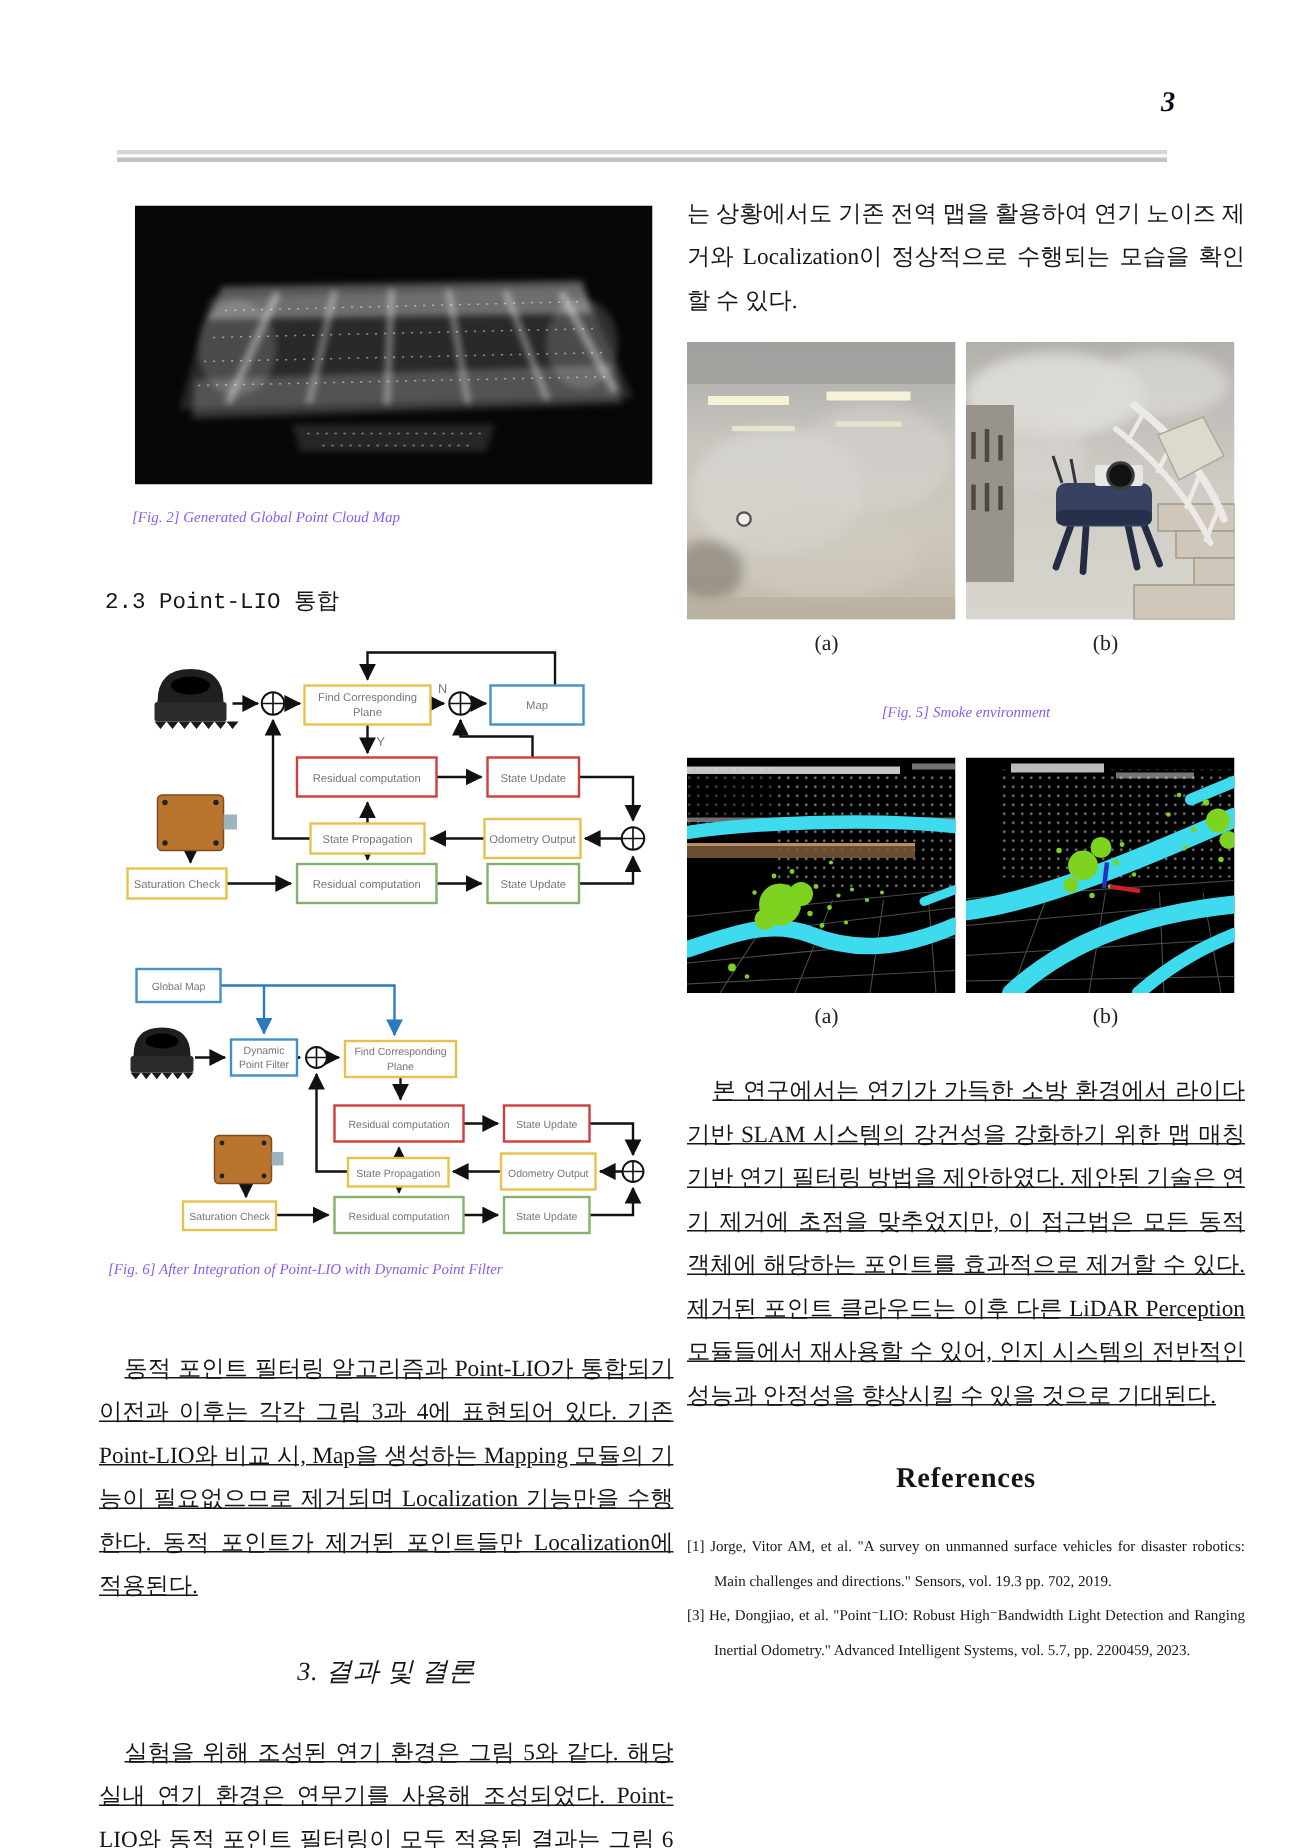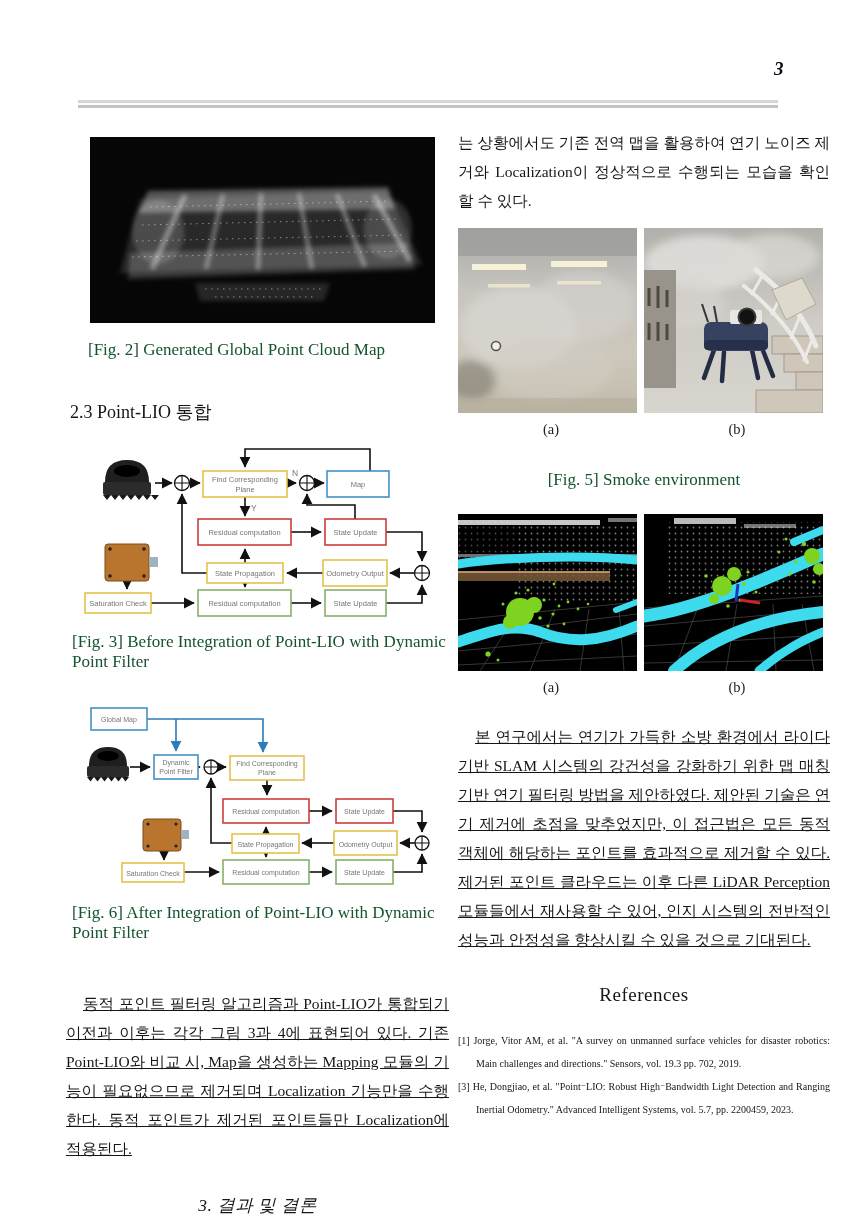--- a/index.html
+++ b/index.html
@@ -10,25 +10,25 @@
   .page-number{position:absolute;top:58px;left:774px;font-size:19px;font-weight:bold;font-style:italic;color:#0c0c18;}
   .top-rule{position:absolute;left:78px;top:100px;width:700px;}
   .top-rule .l1{height:3px;background:#d6d6d6;}
   .top-rule .l2{height:2px;background:#fbfbfb;}
   .top-rule .l3{height:3px;background:#c3c3c3;}
   .col{position:absolute;top:128px;}
   .col-left{left:66px;width:383px;}
   .col-right{left:458px;width:372px;}
   .body-text{font-size:15.5px;line-height:29px;text-align:justify;margin:0;}
   .indent{text-indent:17px;text-decoration:underline;}
-  .caption{font-size:17px;color:#14532d;}
+  .caption{font-size:10px;color:#8b5cf6;font-style:italic;}
   .figwrap{line-height:0;}
-  .section-h3{font-size:18px;font-weight:normal;margin:0;}
+  .section-h3{font-size:15px;font-weight:normal;margin:0;font-family:Liberation Mono, monospace;}
   .center-h{font-size:17.5px;font-weight:normal;text-align:center;margin:0;letter-spacing:0.5px;}
-  .refs-title{font-size:19px;font-weight:normal;text-align:center;margin:0;letter-spacing:0.5px;}
+  .refs-title{font-size:19px;font-weight:bold;text-align:center;margin:0;letter-spacing:0.5px;}
   .fig-pair{display:flex;gap:7px;}
   .sublabels{display:flex;font-size:14.5px;color:#222;}
   .sublabels span{flex:1;text-align:center;}
   .ref-item{font-size:10px;line-height:22.5px;text-align:justify;padding-left:18px;text-indent:-18px;margin:0 0 1px 0;}
   .diagram text{font-family:"Liberation Sans","DejaVu Sans",sans-serif;fill:#767676;}
   svg{display:block;}
 </style>
 </head>
 <body>
 
@@ -154,21 +154,20 @@
         <text x="174.5" y="168" text-anchor="middle">Residual computation</text>
         <rect x="255" y="152" width="61" height="26" fill="#fff" stroke="#84b16b" stroke-width="1.6"></rect>
         <text x="285.5" y="168" text-anchor="middle">State Update</text>
         <rect x="15" y="155" width="66" height="20" fill="#fff" stroke="#e4c24d" stroke-width="1.6"></rect>
         <text x="48" y="168" text-anchor="middle">Saturation Check</text>
 
         <text x="222" y="38" fill="#e05545" font-size="8.5">N</text>
         <text x="181" y="73" fill="#e05545" font-size="8.5">Y</text>
       </svg>
     </div>
-    <div class="caption" style="margin:8px 0 0 6px;">[Fig. 3] Before Integration of Point-LIO with Dynamic Point Filter</div>
 
     <div class="figwrap" style="margin:28px 0 0 4px;">
       <svg class="diagram" width="373" height="193" viewBox="0 0 373 193" font-size="7">
         <defs>
           <marker id="ah4" markerWidth="8" markerHeight="8" refX="6.5" refY="3.5" orient="auto">
               <path d="M0,0 L7,3.5 L0,7 Z" fill="#111"></path>
             </marker>
           <marker id="ah4b" markerWidth="8" markerHeight="8" refX="6.5" refY="3.5" orient="auto">
               <path d="M0,0 L7,3.5 L0,7 Z" fill="#2b7bbd"></path>
             </marker>

